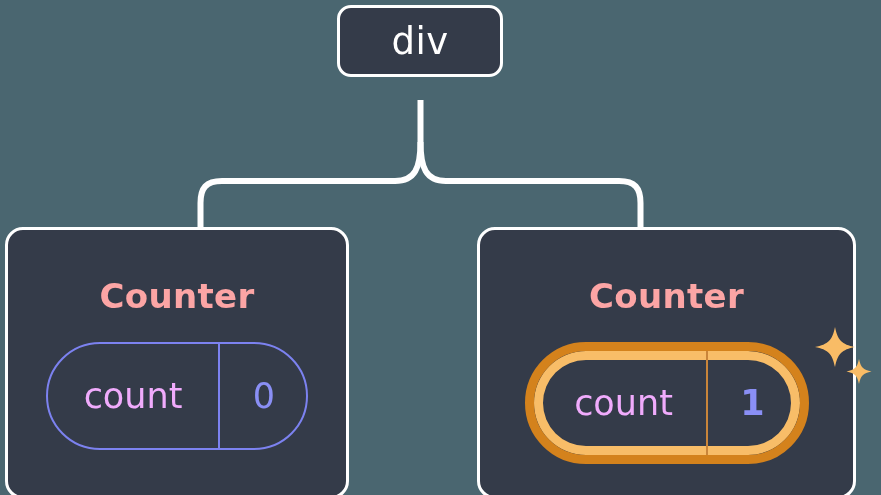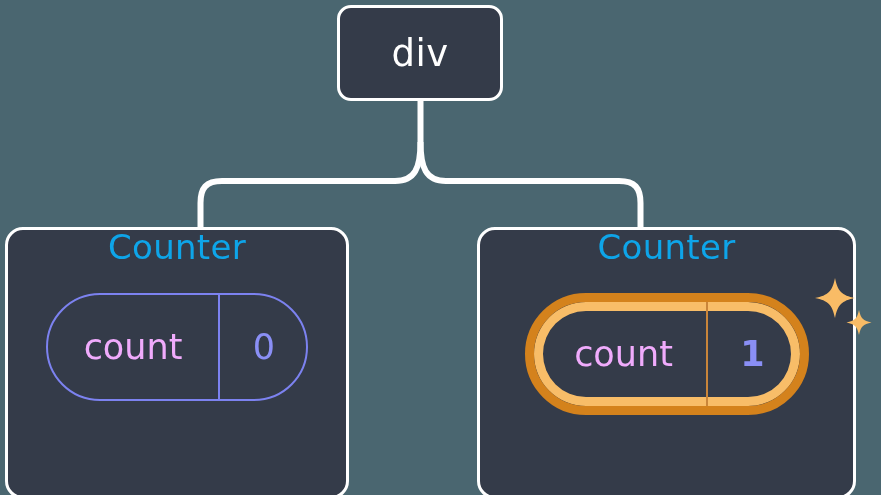--- a/index.html
+++ b/index.html
@@ -30,21 +30,21 @@
     position: absolute;
     box-sizing: border-box;
     background: #343b49;
     border: 3px solid #ffffff;
     border-radius: 14px;
   }
   .node.root {
     left: 337px;
     top: 5px;
     width: 166px;
-    height: 96px;
+    height: 72px;
     display: flex;
     align-items: center;
     justify-content: center;
     text-align: center;
   }
   .node-title-root {
     color: #ffffff;
     font-size: 37px;
     font-weight: 400;
     letter-spacing: 0.5px;
@@ -56,24 +56,25 @@
     height: 272px;
     border-radius: 18px;
     display: flex;
     flex-direction: column;
     align-items: center;
   }
   .node.child.left  { left: 5px;   width: 344px; }
   .node.child.right { left: 477px; width: 379px; }
 
   .node-title {
-    color: #0ea5e9;
+    color: #fca5a5;
     font-size: 34px;
-    font-weight: 400;
-    line-height: 1;
+    font-weight: 700;
+    line-height: 1;
+    margin-top: 49px;
     letter-spacing: 0.3px;
   }
 
   
   .pill-wrap {
     position: relative;
     margin-top: 29px;
   }
   .pill {
     position: relative;

